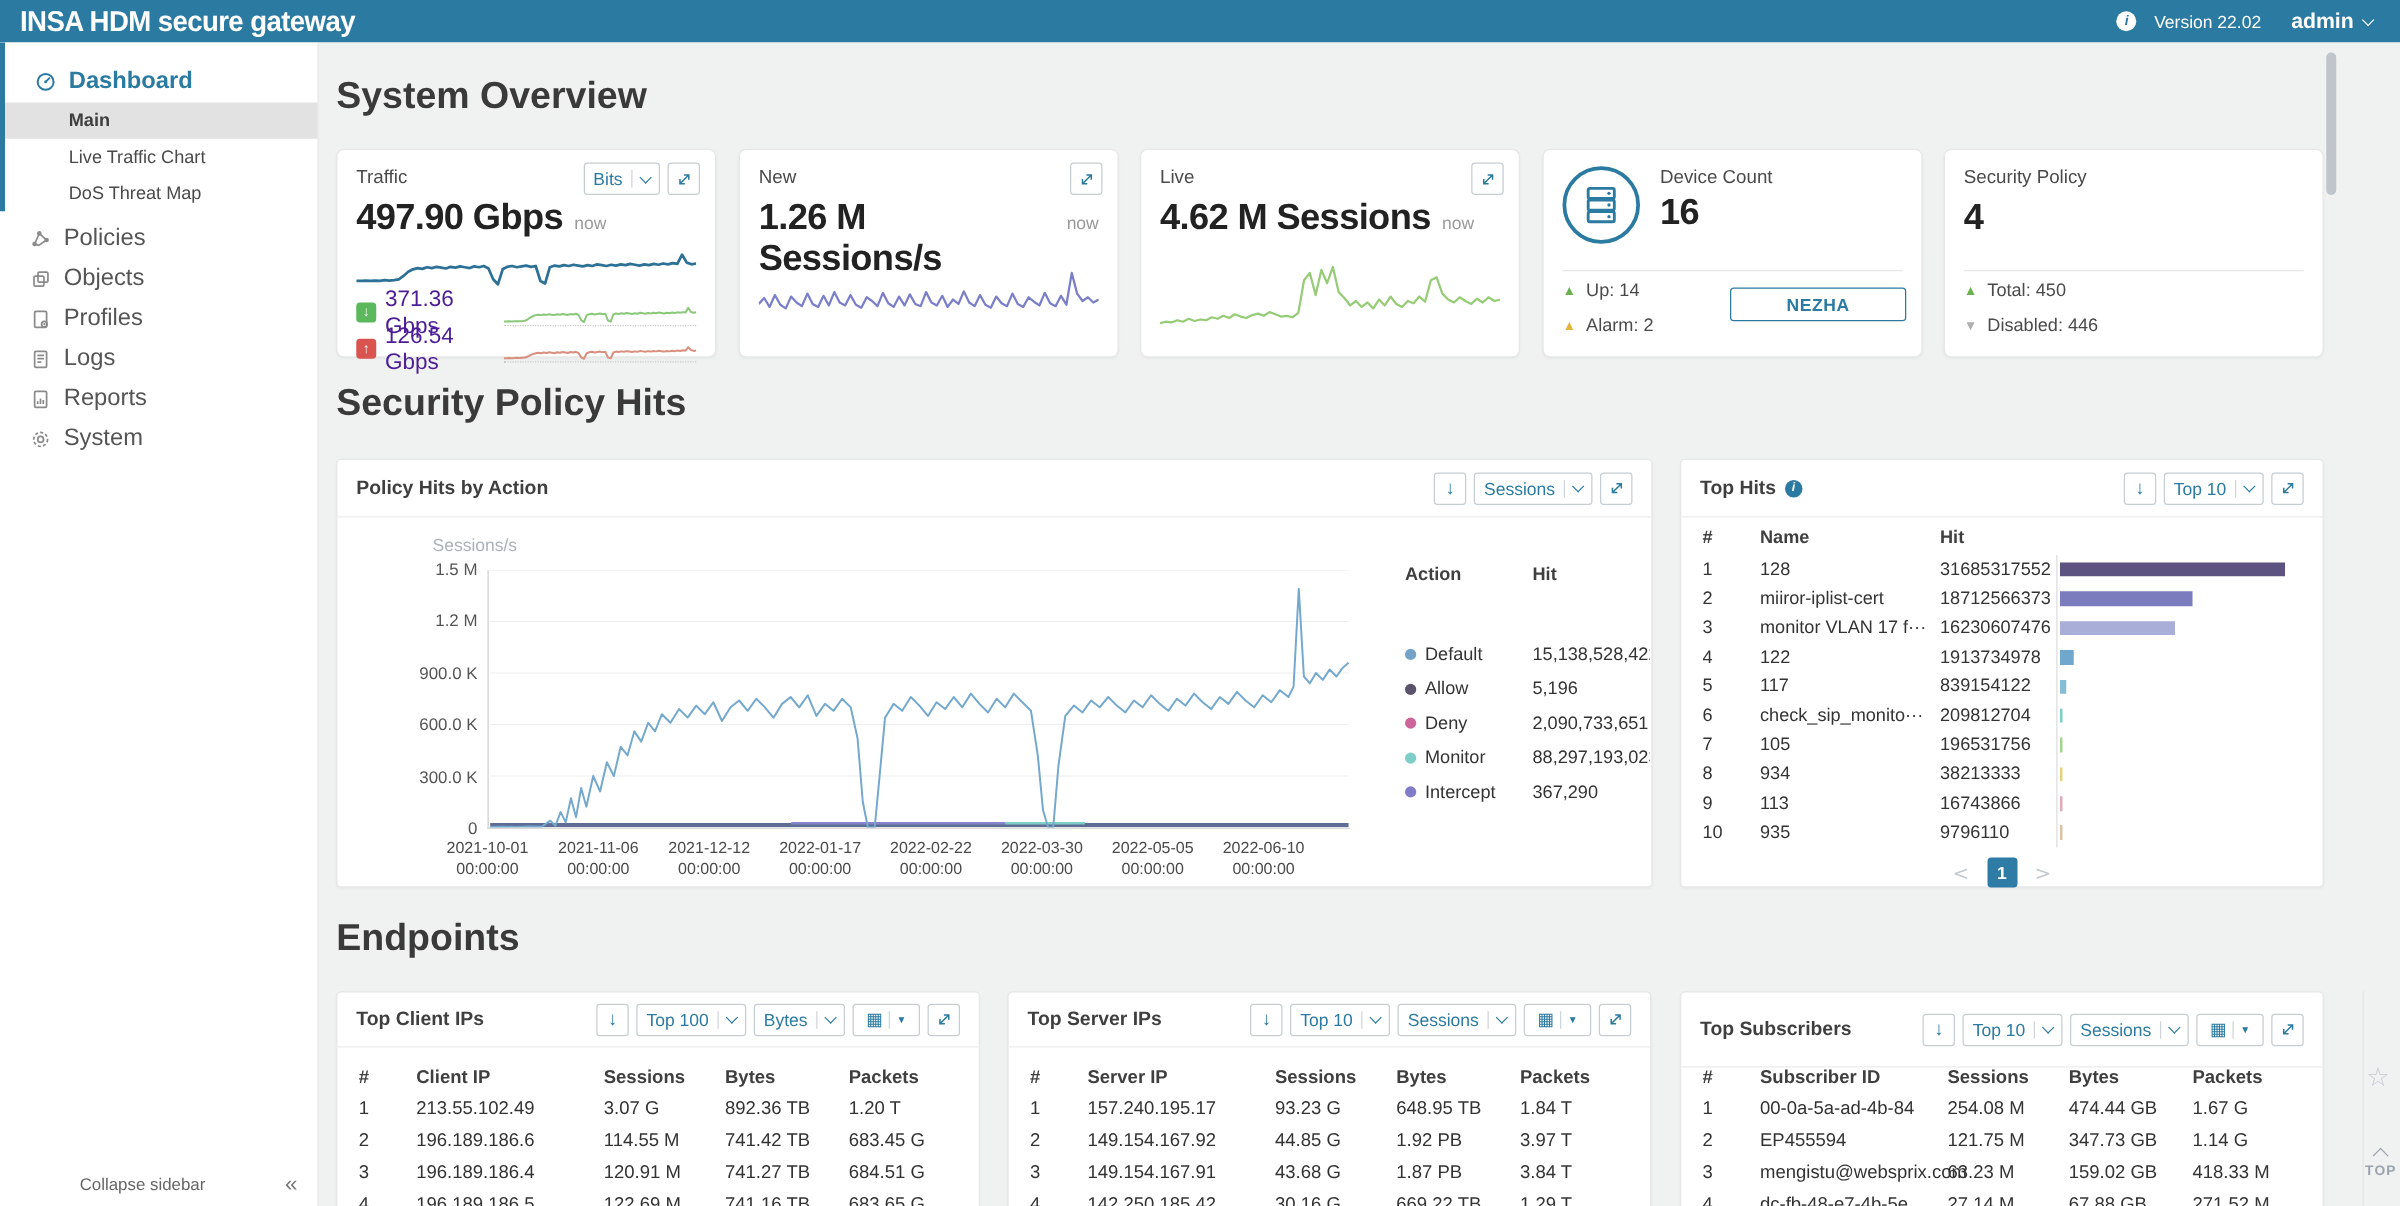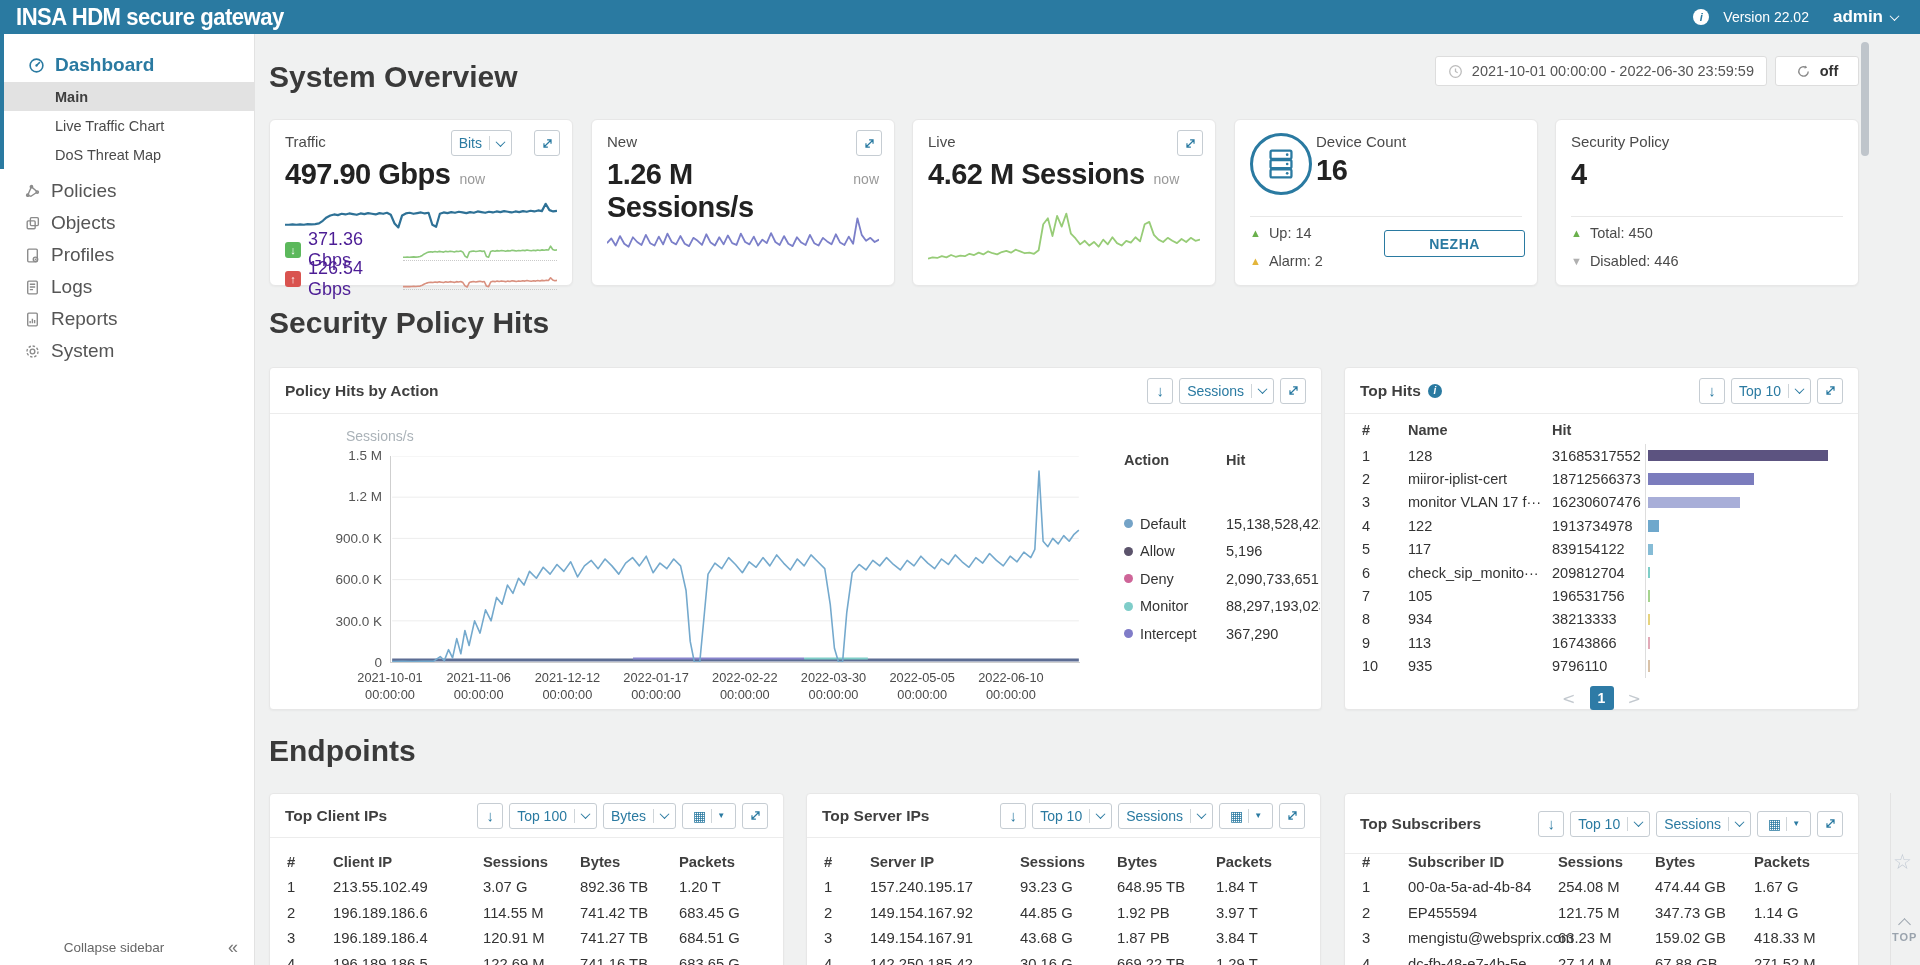--- a/index.html
+++ b/index.html
@@ -34,21 +34,21 @@
 
   .datebar { position:absolute; top:22px; right:61px; display:flex; gap:8px; }
   .datebox { height:30px; background:#fff; border:1px solid #ddd; border-radius:3px; display:flex; align-items:center; gap:9px;
     padding:0 12px; font-size:14.5px; color:#555; cursor:pointer; }
   .offbox { height:30px; width:84px; background:#fff; border:1px solid #ddd; border-radius:3px; display:flex; align-items:center;
     justify-content:center; gap:9px; font-size:14.5px; font-weight:700; color:#333; cursor:pointer; }
 
   .card { position:absolute; top:85px; width:304px; height:167px; background:#fff; border:1px solid #e7e7e7; border-radius:6px;
     box-shadow:0 1px 2px rgba(0,0,0,.04); padding:13px 15px; }
   .card-title { font-size:15px; color:#4a4a4a; }
-  .card-ctl { position:absolute; right:12px; top:10px; display:flex; gap:22px; }
+  .card-ctl { position:absolute; right:12px; top:10px; display:flex; gap:6px; }
   .value-row { margin-top:8px; display:flex; align-items:baseline; gap:9px; }
   .big-val { font-size:29px; font-weight:700; color:#222; letter-spacing:-0.5px; }
   .now { font-size:14px; color:#999; }
   .spark { position:relative; }
   .spark svg { position:absolute; inset:0; width:100%; height:100%; }
   .spark-main { height:36px; margin-top:6px; }
   .mini-row { display:flex; align-items:center; gap:7px; margin-top:5px; height:24px; }
   .badge { width:16px; height:16px; border-radius:3px; color:#fff; font-size:11px; display:inline-flex; align-items:center; justify-content:center; }
   .badge.dn { background:#5cb85c; } .badge.up { background:#d9534f; }
   .mini-lbl { font-size:18px; color:#4c1d95; width:88px; }
@@ -60,21 +60,21 @@
     color:#2a7aa1; font-size:14px; padding:0 7px; gap:7px; cursor:pointer; }
   .dd-sep { width:1px; height:14px; background:#cfd5d9; }
   .icon-btn { width:26px; height:26px; border:1px solid #c6cdd3; border-radius:3px; background:#fff; color:#2a7aa1;
     display:inline-flex; align-items:center; justify-content:center; font-size:15px; cursor:pointer; }
   .icon-btn.wide { width:54px; gap:5px; }
   .icon-btn svg { width:13px; height:13px; }
   .tri { font-size:8px; }
   .grid-glyph { font-size:14px; font-family:"DejaVu Sans",sans-serif; }
 
   .dc-icon { width:62px; height:62px; border:3px solid #2a7aa1; border-radius:50%; display:flex; align-items:center; justify-content:center; }
-  .dc-top { display:flex; gap:4px; align-items:flex-start; }
+  .dc-top { display:flex; gap:16px; align-items:flex-start; }
   .stat-line { display:flex; align-items:center; gap:8px; font-size:14.5px; color:#4a4a4a; height:15px; }
   .tri-g { color:#6ab04c; font-size:11px; } .tri-y { color:#e3b53a; font-size:11px; } .tri-gr { color:#b0b0b0; font-size:11px; }
   .divider { position:absolute; left:15px; right:15px; top:96px; border-top:1px solid #e8e8e8; }
   .nezha-btn { position:absolute; right:12px; top:110px; width:141px; height:27px; border:1px solid #2a7aa1; border-radius:3px;
     color:#2a7aa1; font-size:14px; font-weight:700; display:flex; align-items:center; justify-content:center; letter-spacing:.5px; cursor:pointer; background:#fff;}
 
   .panel { position:absolute; background:#fff; border:1px solid #e7e7e7; border-radius:4px; box-shadow:0 1px 2px rgba(0,0,0,.04); }
   .p-head { height:46px; border-bottom:1px solid #ececec; display:flex; align-items:center; justify-content:space-between; padding:0 15px; }
   .p-title { font-size:15.5px; font-weight:700; color:#3f3f3f; display:flex; align-items:center; gap:7px; }
   .btns { display:flex; gap:6px; align-items:center; }
@@ -197,36 +197,20 @@
   </div>
   <div class="collapse-row">
     <span class="lbl">Collapse sidebar</span>
     <span class="dbl">«</span>
   </div>
 </div>
 
 <div class="content">
   <div class="h1" style="left:14px; top:26px;">System Overview</div>
 
-  <div class="datebar">
-    <span class="datebox">
-      <svg viewBox="0 0 14 14" width="15" height="15">
-          <circle cx="7" cy="7" r="5.4" fill="none" stroke="#bcbcbc" stroke-width="1.2"></circle>
-          <path d="M7 4.2 V7 L9 8.2" fill="none" stroke="#bcbcbc" stroke-width="1.2"></path>
-        </svg>
-      <span>2021-10-01 00:00:00 - 2022-06-30 23:59:59</span>
-    </span>
-    <span class="offbox">
-      <svg viewBox="0 0 14 14" width="15" height="15">
-          <path d="M11.4 7 A4.4 4.4 0 1 1 9.6 3.4" fill="none" stroke="#8a8a8a" stroke-width="1.3"></path>
-          <path d="M9 1.4 L10.2 3.6 L7.8 4.2 Z" fill="#8a8a8a"></path>
-        </svg>
-      <span>off</span>
-    </span>
-  </div>
 
   <div class="card" style="left:14px;">
     <div class="card-title">Traffic</div>
     <div class="card-ctl">
       <span class="dd">
           <span class="dd-label">Bits</span>
           <span class="dd-sep"></span>
           <span class="chev"></span>
         </span>
       <span class="icon-btn">

